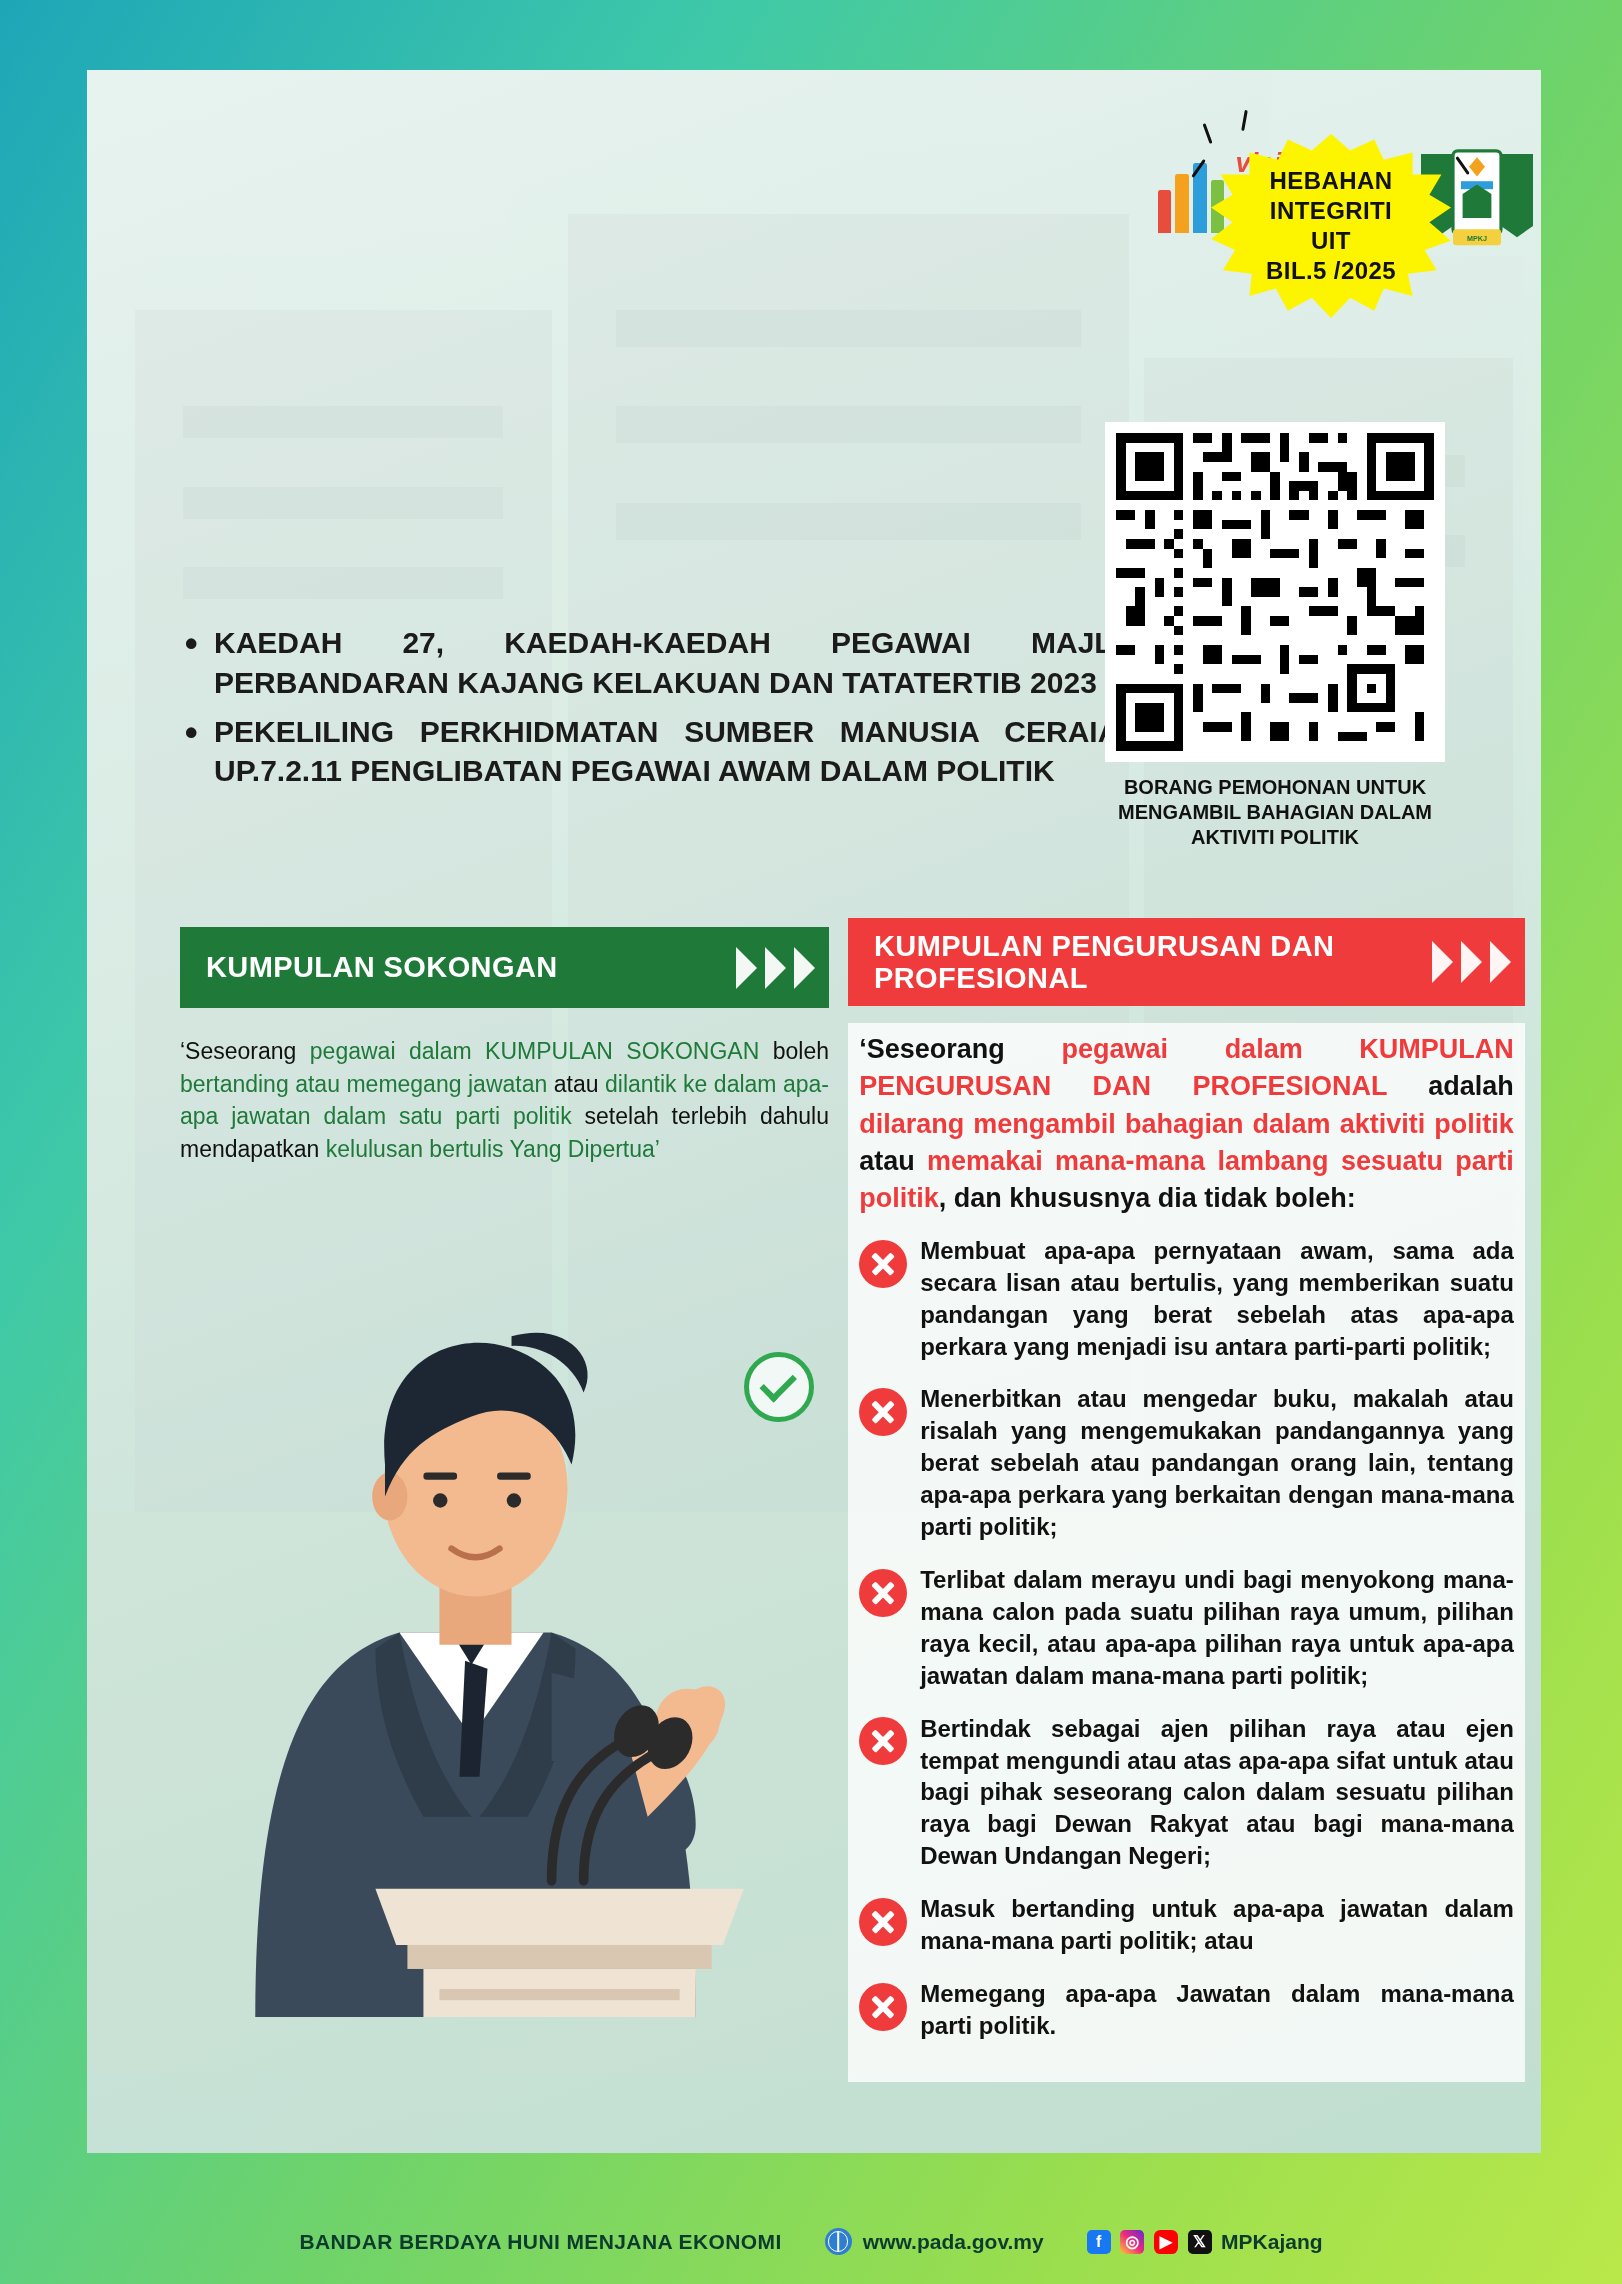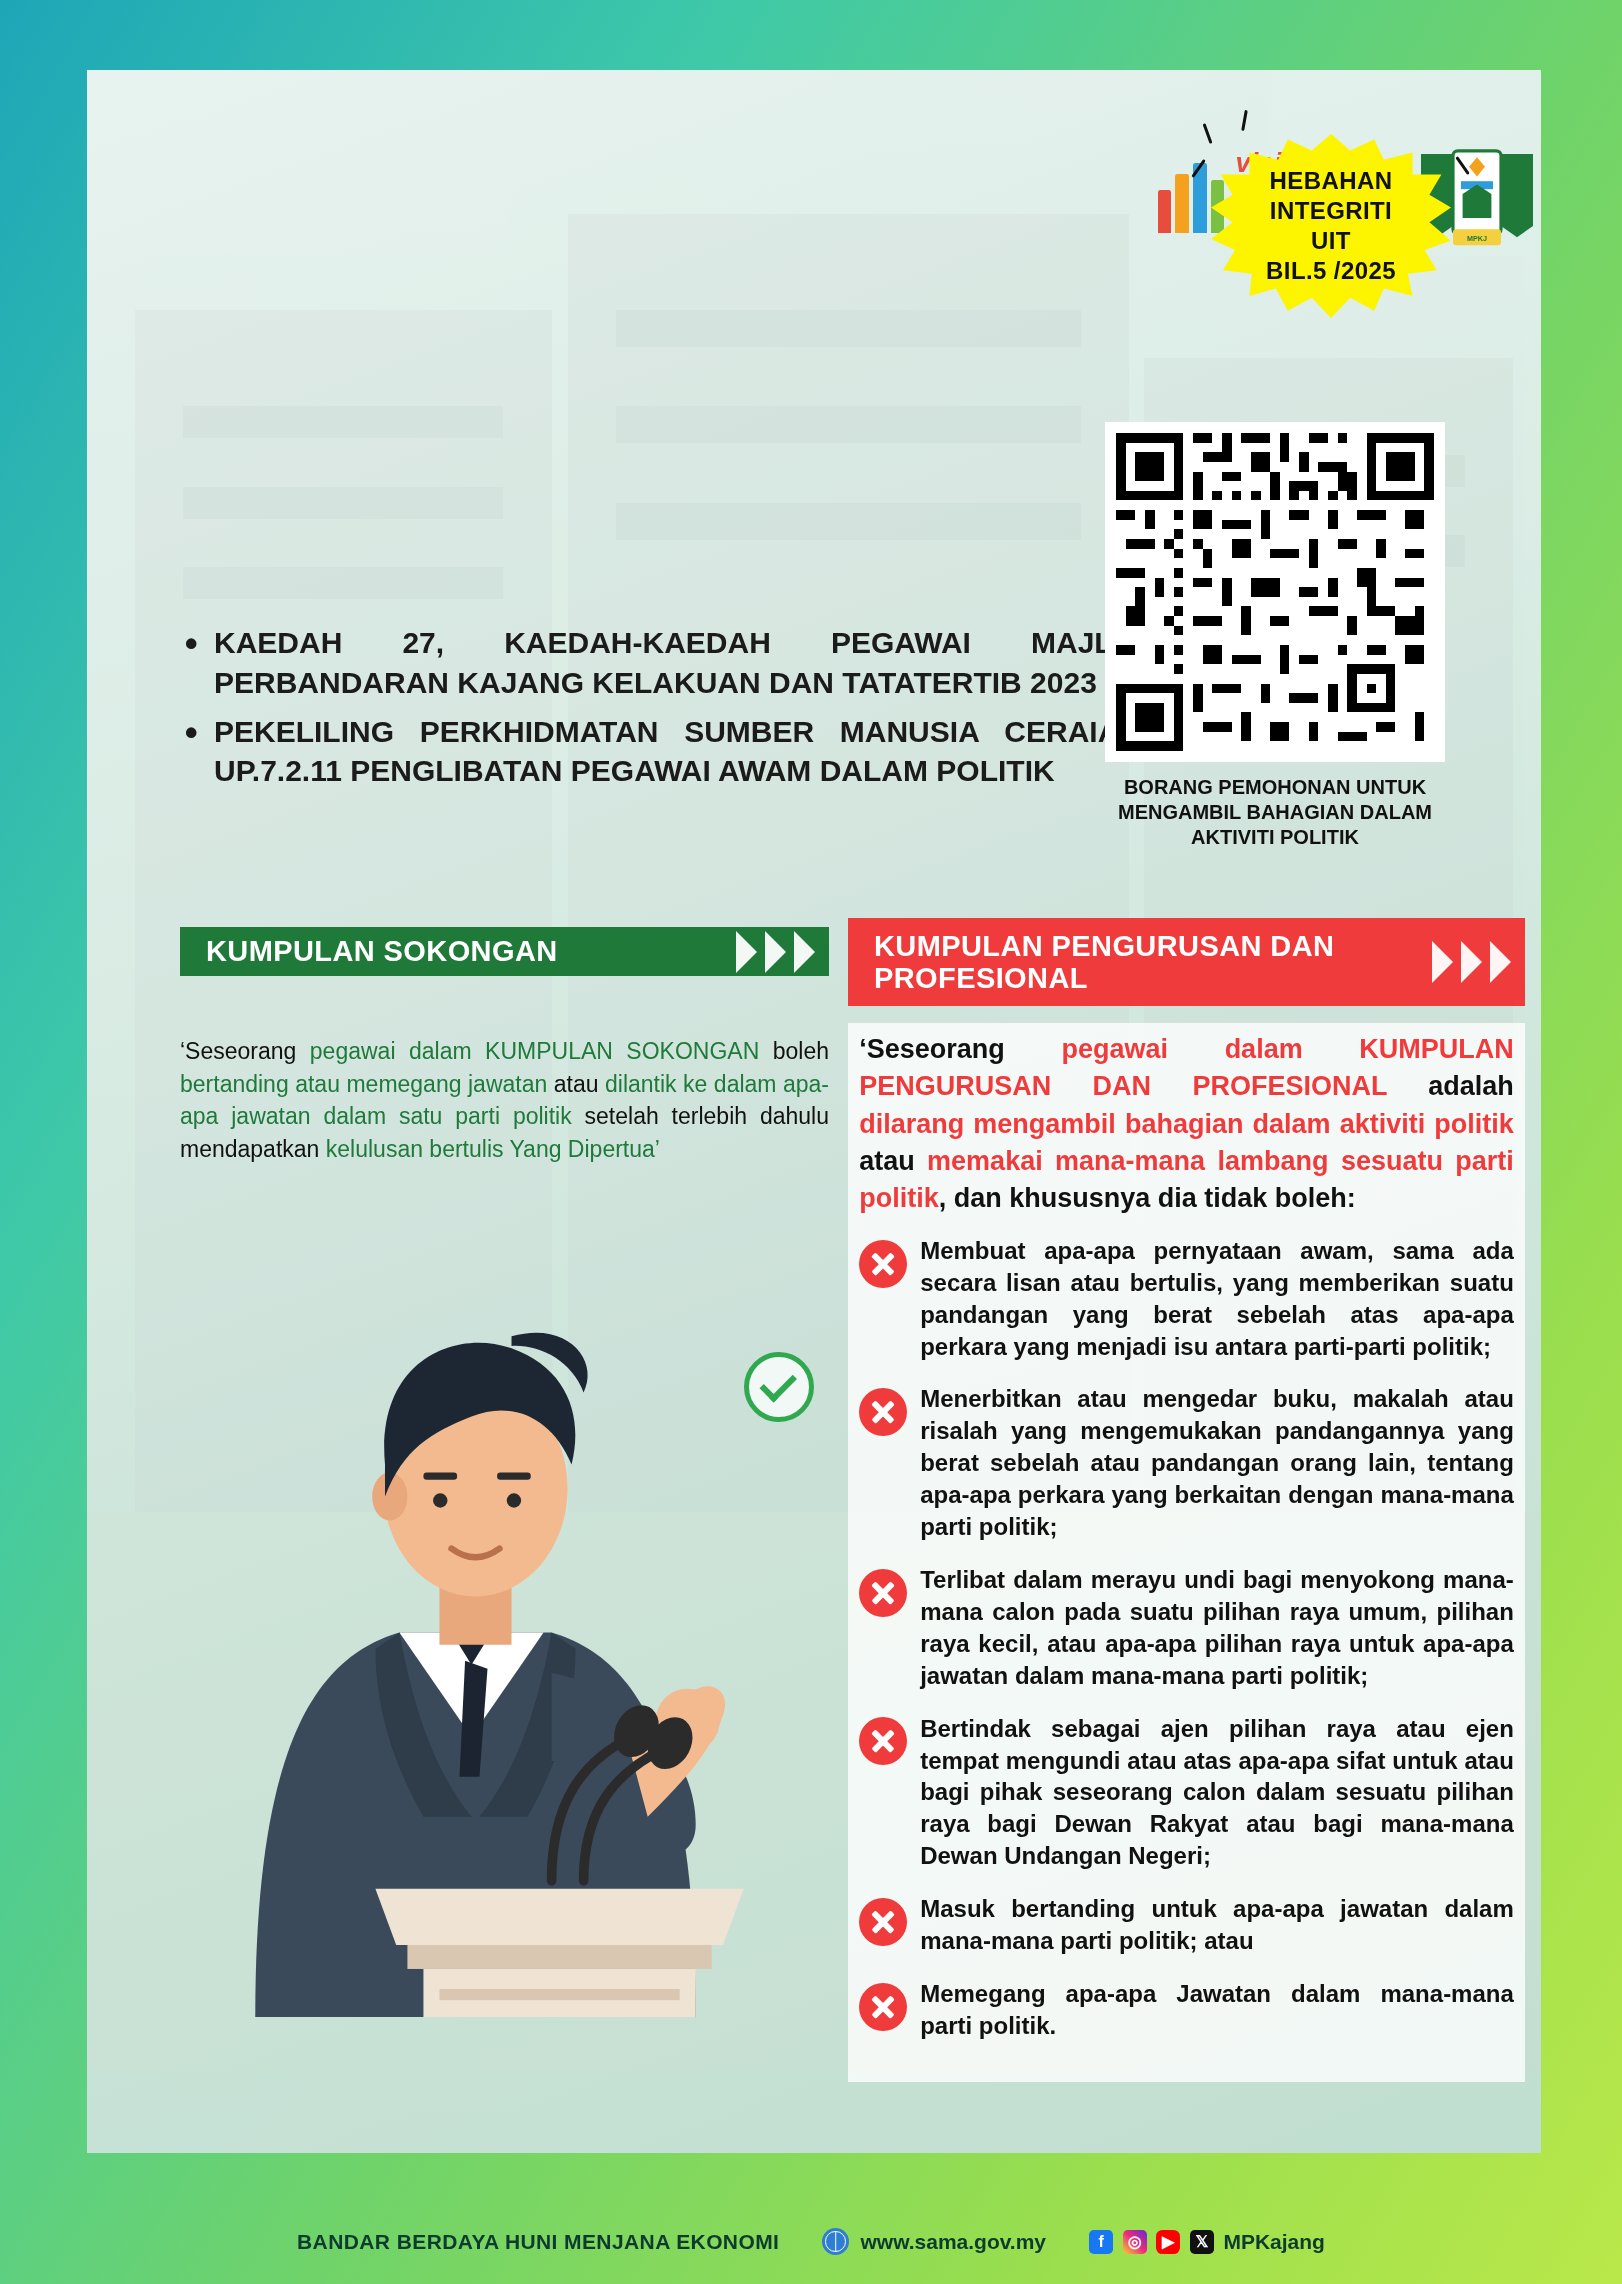--- a/index.html
+++ b/index.html
@@ -79,21 +79,21 @@
              font-size: 30px; font-weight:700; color:#1b1b1b; line-height:1.32; text-align:justify; }
   .refs li:before { content:"•"; position:absolute; left:4.8px; top:-3.2px; font-size:37px; }
 
   
   .qr-box { position:absolute; right: 96px; top: 352px; width: 340px; }
   .qr { width: 340px; height: 340px; background:#fff; padding:11.2px; }
   .qr canvas, .qr svg { display:block; }
   .qr-cap { margin-top: 13px; text-align:center; font-size:20px; font-weight:800; color:#111; line-height:1.25; }
 
   
-  .banner { position:absolute; height: 49px; display:flex; align-items:center; }
+  .banner { position:absolute; height: 81px; display:flex; align-items:center; }
   .banner .lbl { color:#fff; font-weight:800; font-size:29px; line-height:1.12; padding-left:26px; letter-spacing:0.4px; }
   .bl { left: 93px; top: 857px; width: 649px; background:#1f7a3a; }
   .br { left: 761px; top: 848px; width: 677px; background:#ef3b3b; height: 88px; }
   .chevs { position:absolute; right: 14.4px; top:0; height:100%; display:flex; align-items:center; gap:8px; }
   .chev { width: 0; height: 0; border-top: 21px solid transparent; border-bottom: 21px solid transparent; border-left: 21px solid #ffffff; opacity:.95; }
 
   
   .left-panel { position:absolute; left: 93px; top: 965px; width: 649px; }
   .left-panel p { font-size: 23px; font-weight:400; line-height:1.42; color:#111; text-align:justify; }
   .g { color:#1f7a3a; }
@@ -435,21 +435,21 @@
         </svg>
       </div>
 
     </div>
   </div>
 
   <div class="footer">
     <div class="f-slogan">BANDAR BERDAYA HUNI MENJANA EKONOMI</div>
     <div class="f-web">
       <span class="globe"></span>
-      <span>www.sama.gov.my</span>
+      <span>www.pada.gov.my</span>
     </div>
     <div class="f-soc">
       <span class="soc fb">f</span>
       <span class="soc ig">◎</span>
       <span class="soc yt">▶</span>
       <span class="soc xx">𝕏</span>
       <span>MPKajang</span>
     </div>
   </div>
 </div>

